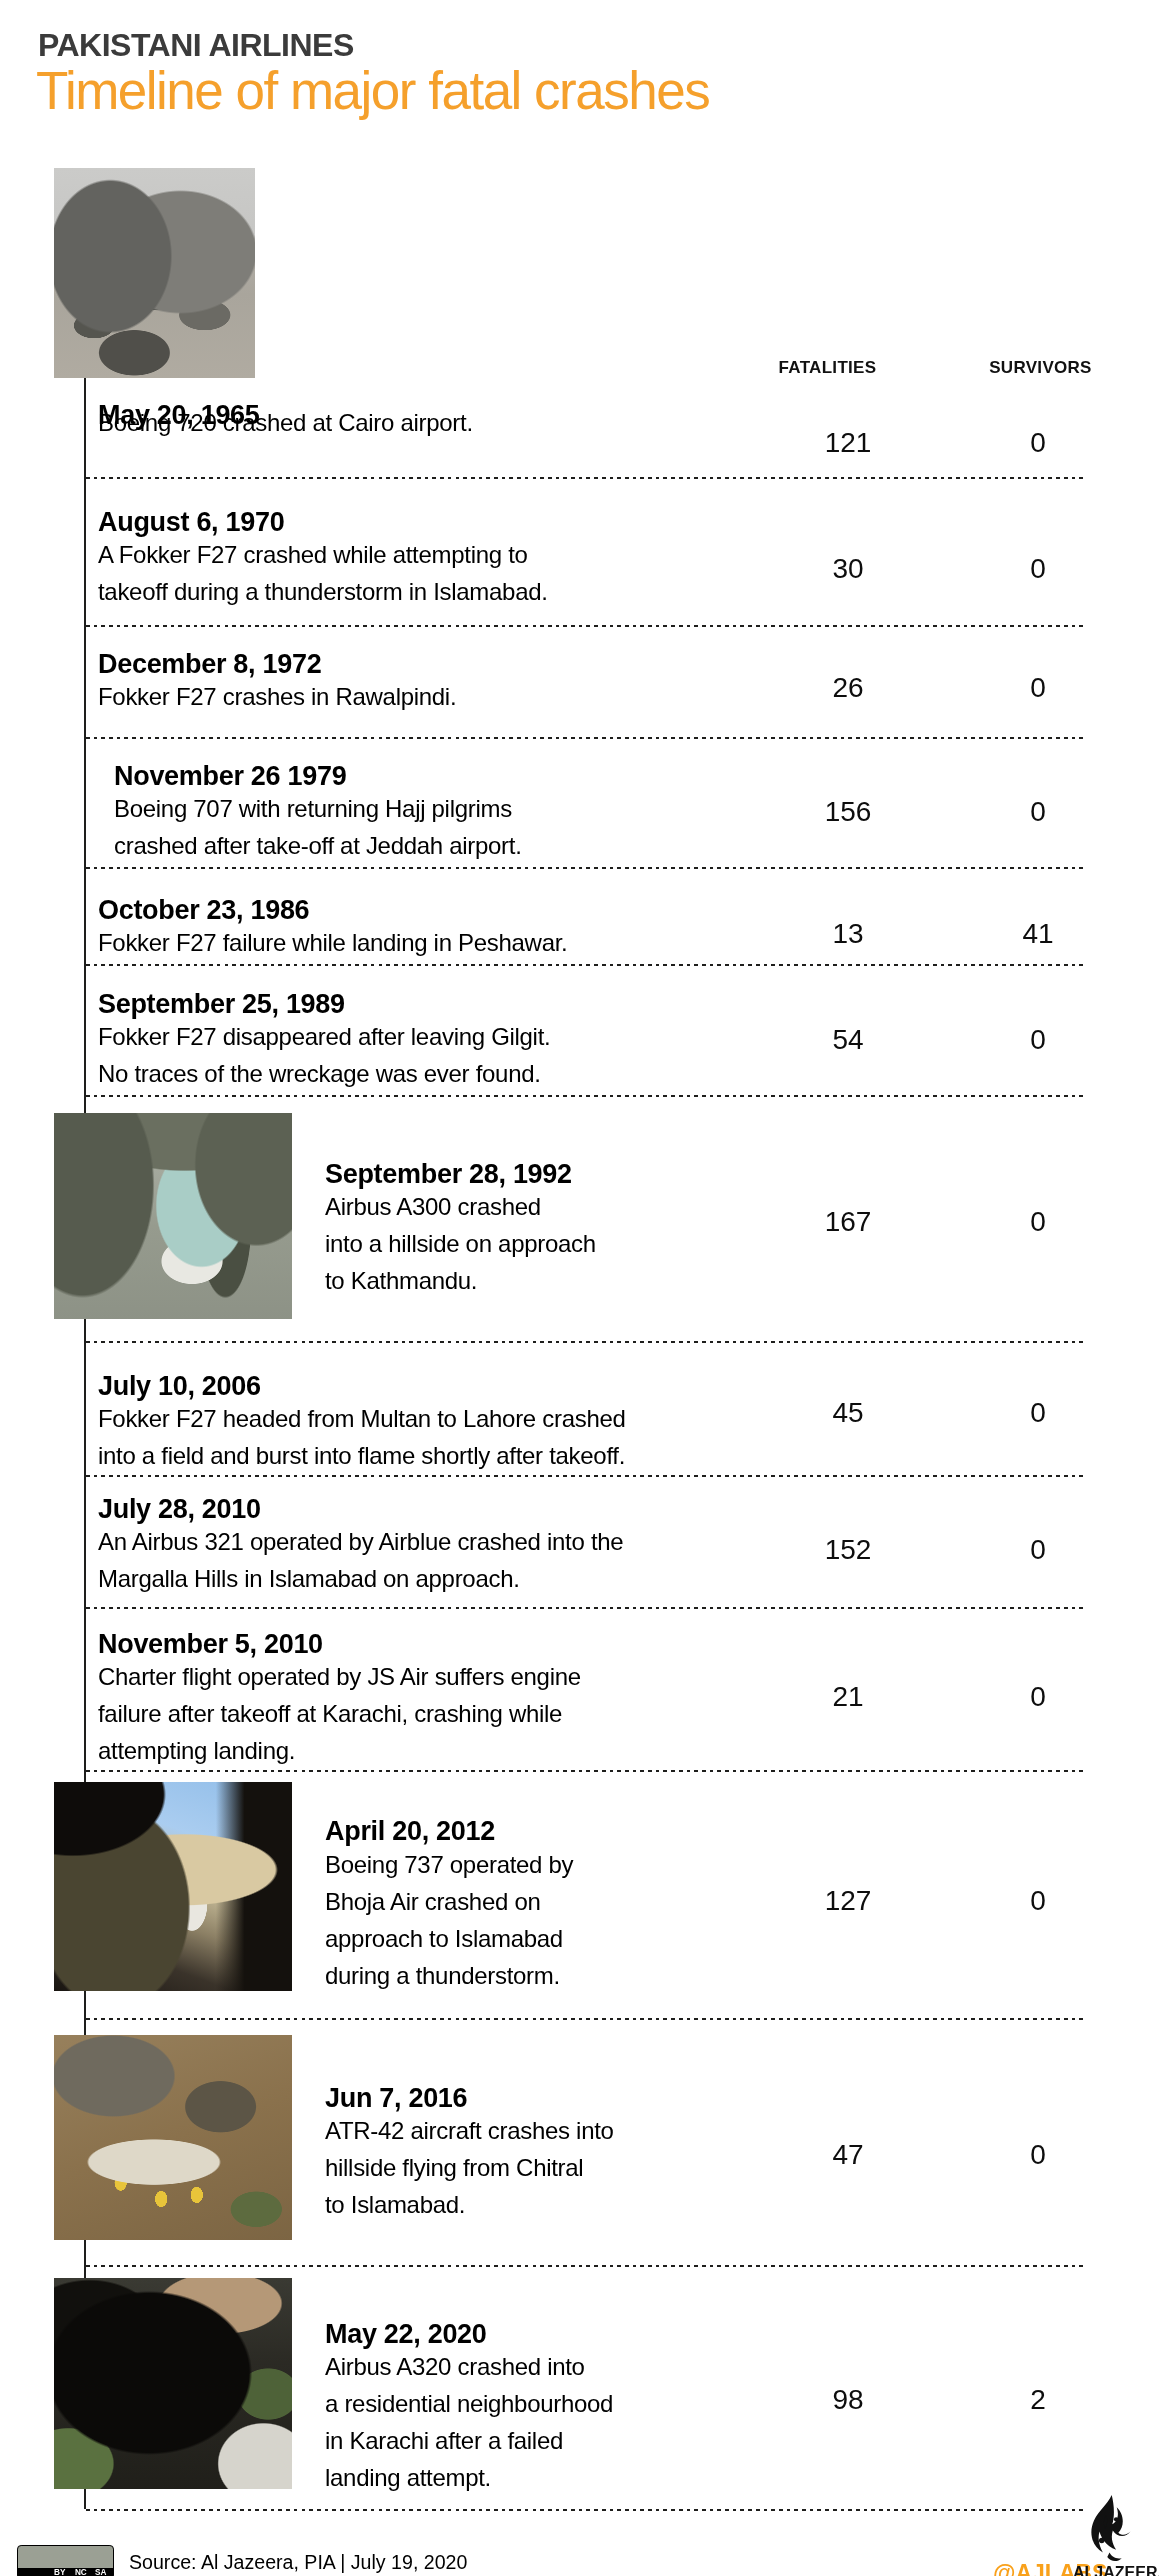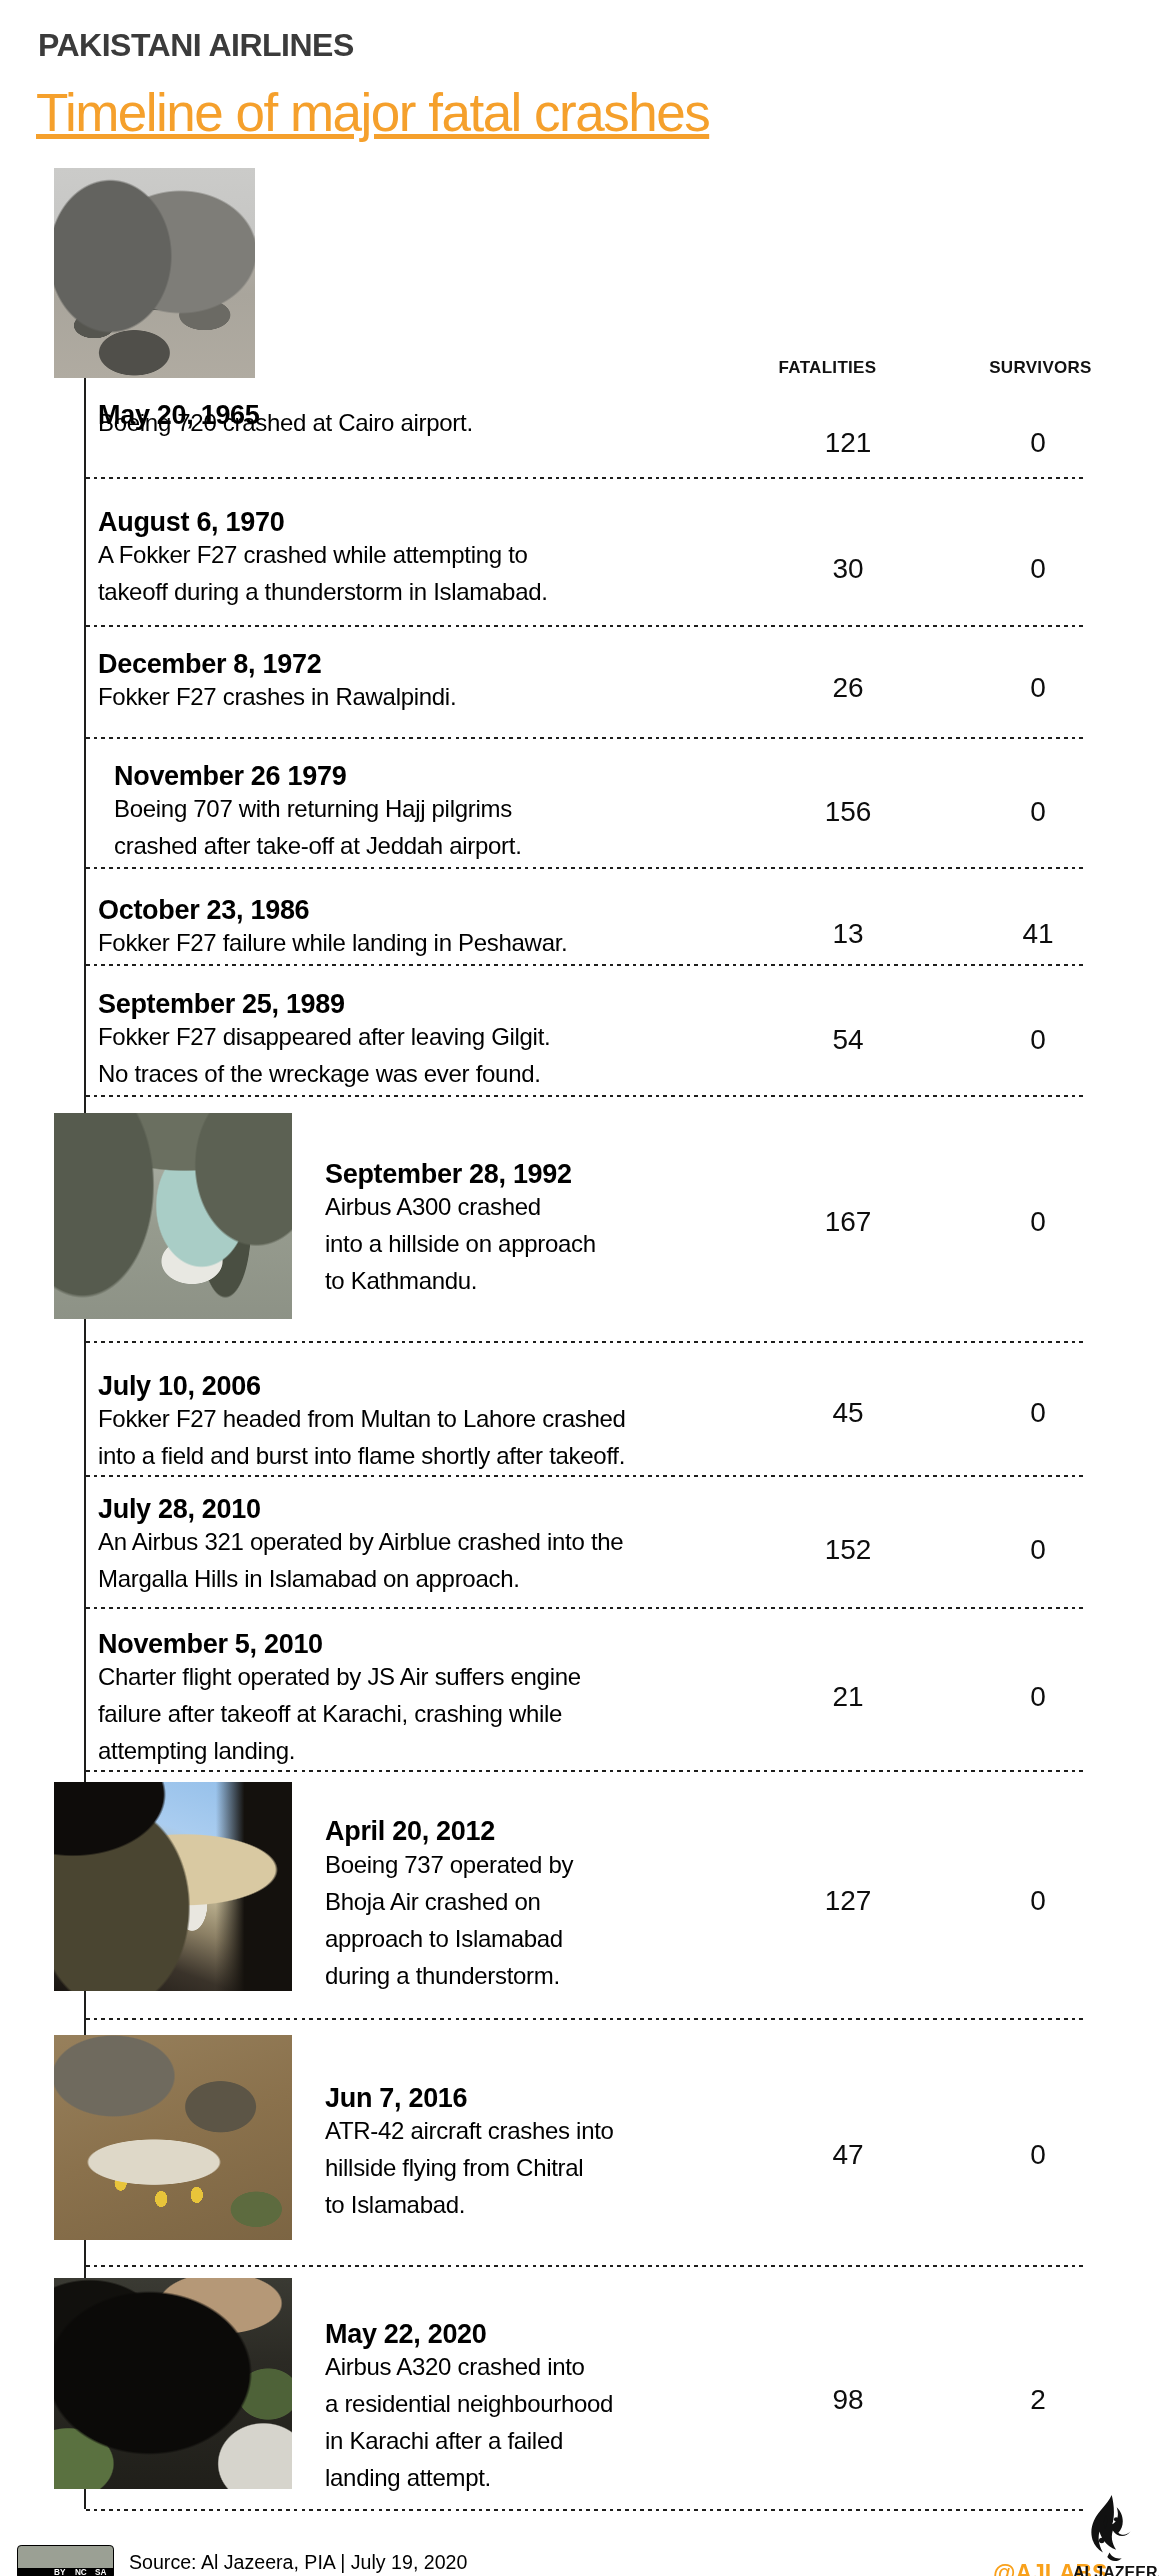--- a/index.html
+++ b/index.html
@@ -11,24 +11,23 @@
     font-family:"Liberation Sans", sans-serif;
     color:#000;
     overflow:hidden;
   }
   .kicker{
     position:absolute;left:38px;top:27px;
     font-size:32px;font-weight:800;letter-spacing:-0.5px;
     color:#3b3b3b;
   }
   .big-title{
-    position:absolute;left:36px;top:82px;
+    position:absolute;left:36px;top:60px;
     font-size:53px;font-weight:300;letter-spacing:-1.5px;
     color:#f5a02c;
-    text-decoration:underline;
   }
   .spine{
     position:absolute;left:84px;top:170px;width:2.1px;height:2339px;
     background:#1e1e1c;z-index:1;
   }
   .sep{
     position:absolute;left:86px;width:999px;height:2.1px;z-index:1;
     background:repeating-linear-gradient(90deg,#1e1e1c 0 3.6px,transparent 3.6px 7.7px);
   }
   .colhead{

